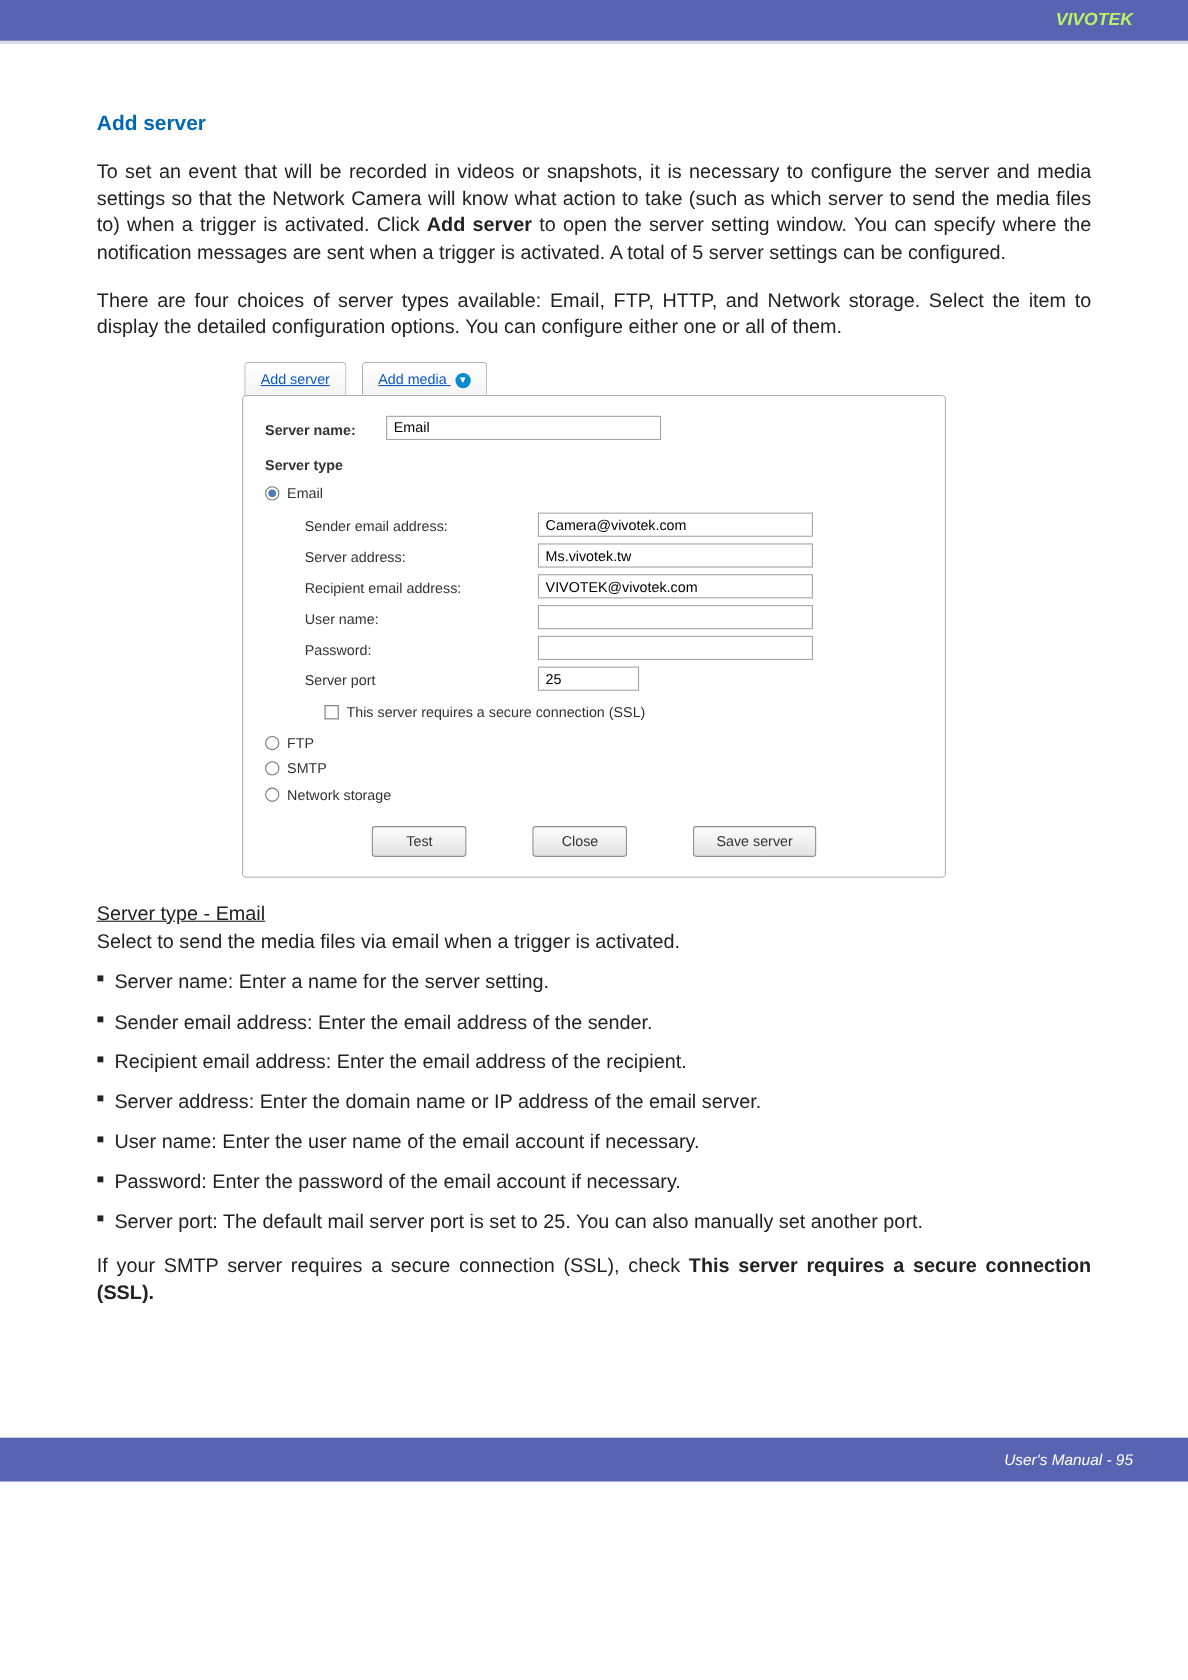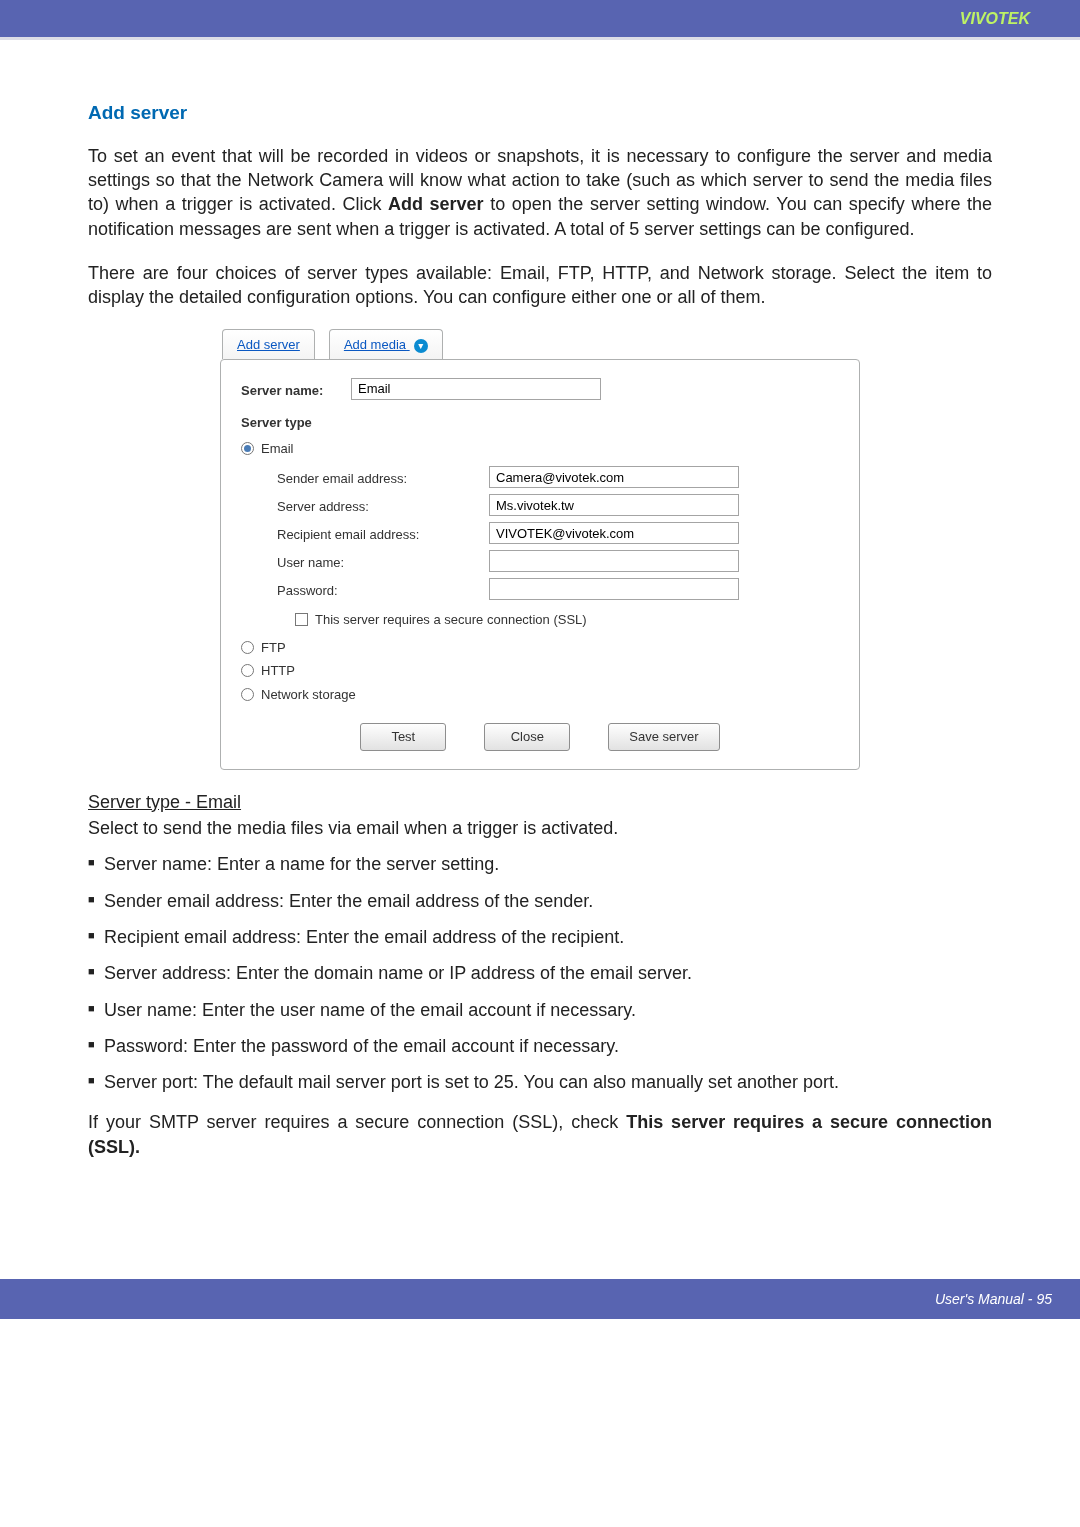--- a/index.html
+++ b/index.html
@@ -109,38 +109,38 @@
   .radio.selected::after {
     content: "";
     width: 7px; height: 7px; background: #4a7cb6; border-radius: 50%;
     position: absolute; top: 2px; left: 2px;
   }
   .checkbox { border-radius: 0; }
   .email-fields { padding-left: 36px; }
   .fldrow { display: flex; align-items: flex-end; border-top: none; }
   .fldrow .lbl { width: 200px; padding: 4px 0; }
   .fldrow .val { padding: 3px 12px; text-decoration: underline; }
-  .btns { display: flex; justify-content: center; gap: 38px; margin-top: 20px; }
+  .btns { display: flex; justify-content: center; gap: 60px; margin-top: 20px; }
   .btn {
     background: linear-gradient(#fefefe, #e2e2e2);
     border: 1px solid #8e8e8e;
     border-radius: 3px;
     padding: 4px 20px;
     font-size: 13px;
     min-width: 86px;
     text-align: center;
   }
 
   .footer-bar {
     background: #5864b1;
     height: 40px;
     display: flex;
     align-items: center;
     justify-content: flex-end;
-    padding-right: 28px;
+    padding-right: 50px;
     margin-top: 60px;
   }
   .footer-text { color: #fff; font-style: italic; font-size: 14px; }
 </style>
 </head>
 <body>
 
 <div class="header-bar">
   <span class="header-brand">VIVOTEK</span>
 </div>
@@ -190,33 +190,37 @@
           <span class="val"><input class="field w260" value="VIVOTEK@vivotek.com" style=""></span>
         </div>
         <div class="fldrow">
           <span class="lbl">User name:</span>
           <span class="val"><input class="field w260" value="" style=""></span>
         </div>
         <div class="fldrow">
           <span class="lbl">Password:</span>
           <span class="val"><input class="field w260" type="password" value="" style=""></span>
         </div>
+        <div class="fldrow">
+          <span class="lbl">Server port</span>
+          <span class="val"><input class="field w100" value="25" style=""></span>
+        </div>
         <div class="check-row" style="margin-left:18px; margin-top:8px;align-items:center;">
           <span class="checkbox"></span>
           <span>This server requires a secure connection (SSL)</span>
         </div>
       </div>
 
       <div class="radio-row" style="margin-top:10px;text-align:center;">
         <span class="radio"></span>
         <span>FTP</span>
       </div>
       <div class="radio-row">
         <span class="radio"></span>
-        <span>HTTP</span>
+        <span>SMTP</span>
       </div>
       <div class="radio-row">
         <span class="radio"></span>
         <span>Network storage</span>
       </div>
 
       <div class="btns">
         <div class="btn">Test</div>
         <div class="btn">Close</div>
         <div class="btn">Save server</div>

